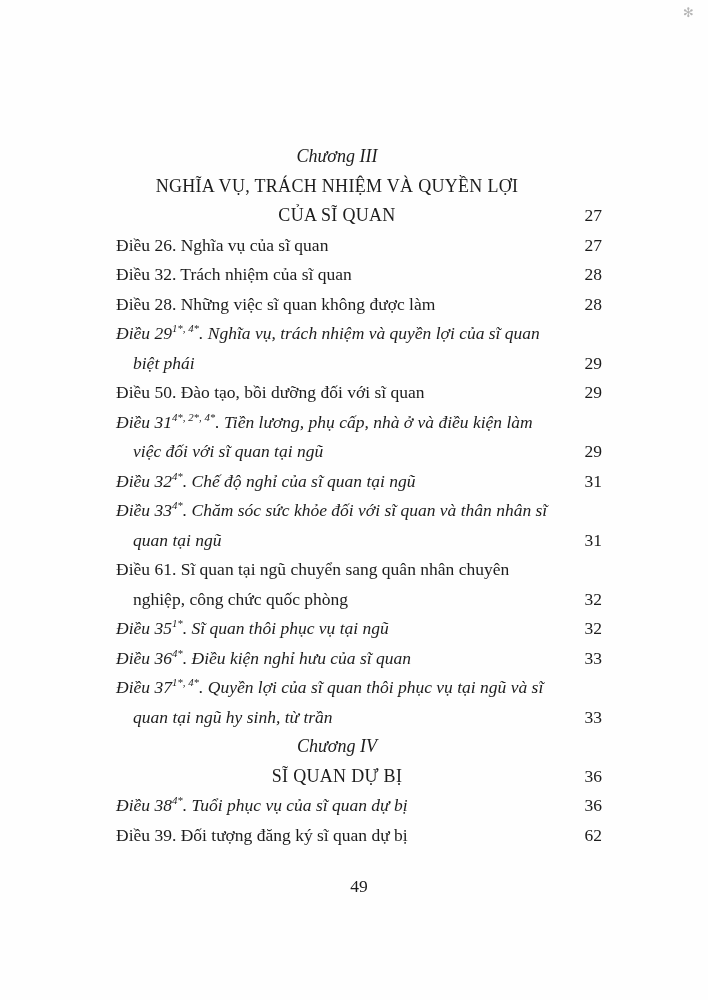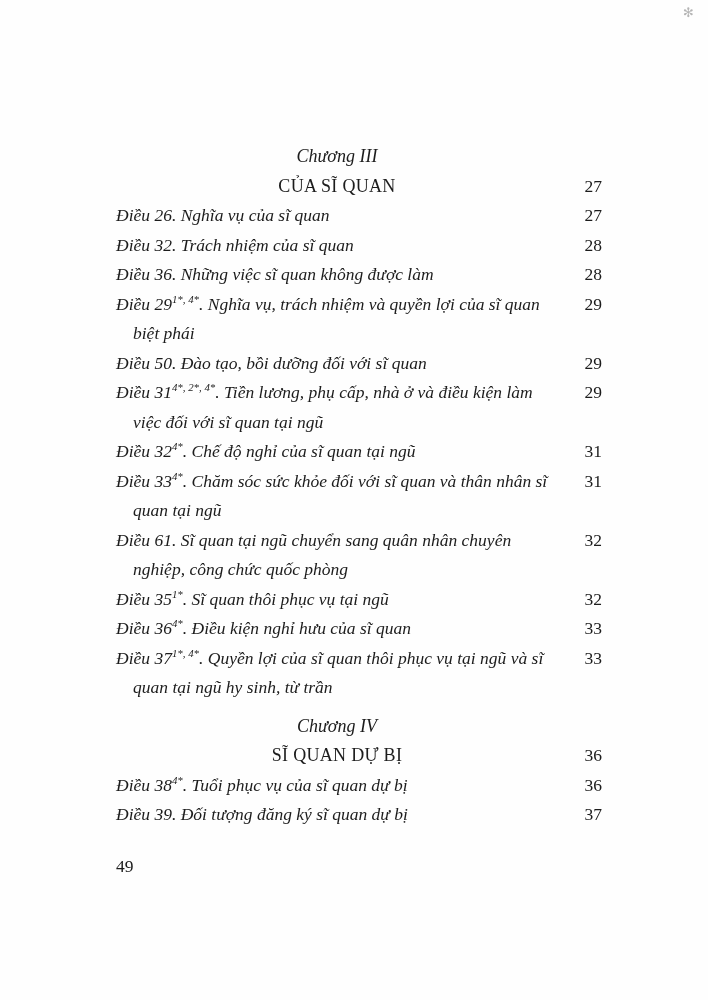--- a/index.html
+++ b/index.html
@@ -24,21 +24,21 @@
     color: #b5b5b5;
     font-family: "DejaVu Sans", sans-serif;
     font-size: 13px;
     line-height: 1;
   }
   .content {
     padding: 142px 106px 0 116px;
   }
   .line {
     display: flex;
-    align-items: flex-start;
+    align-items: flex-end;
     line-height: 29.5px;
     font-size: 17.5px;
   }
   .center {
     flex: 1;
     text-align: center;
   }
   .chapter {
     font-style: italic;
     font-size: 18px;
@@ -50,61 +50,64 @@
   .pagecol {
     width: 44px;
     text-align: right;
     font-style: normal;
     flex: none;
   }
   .entry-text {
     flex: 1;
     padding-left: 17px;
     text-indent: -17px;
-    font-style: italic;
   }
-  .italic { }
+  .italic { font-style: italic; }
   sup {
     font-size: 0.62em;
     line-height: 0;
     vertical-align: super;
   }
-  .toc-section + .toc-section { margin-top: 9px; }
+  .toc-section + .toc-section { }
   .footer {
     margin-top: 26px;
-    text-align: left;
+    text-align: center;
     font-size: 17.5px;
   }
 </style>
 </head>
 <body>
 
 <div class="page">
   <span class="deco">✻</span>
   <div class="content">
     <div id="toc-root">
         <div class="toc-section">
           <div class="line">
             <div class="center chapter">Chương III</div>
             <div class="pagecol"></div>
           </div>
           <div class="line">
+            <div class="center title">NGHĨA VỤ, TRÁCH NHIỆM VÀ QUYỀN LỢI</div>
+            <div class="pagecol"></div>
+          </div>
+          <div class="line">
             <div class="center title">CỦA SĨ QUAN</div>
             <div class="pagecol">27</div>
           </div>
           <div class="line">
             <div class="entry-text">Điều 26. Nghĩa vụ của sĩ quan</div>
             <div class="pagecol">27</div>
           </div>
           <div class="line">
             <div class="entry-text">Điều 32. Trách nhiệm của sĩ quan</div>
             <div class="pagecol">28</div>
           </div>
           <div class="line">
-            <div class="entry-text">Điều 36. Những việc sĩ quan không được làm</div>
+            <div class="entry-text">Điều 28. Những việc sĩ quan không được làm</div>
             <div class="pagecol">28</div>
           </div>
           <div class="line">
             <div class="entry-text italic">Điều 29<sup>1*, 4*</sup>. Nghĩa vụ, trách nhiệm và quyền lợi của sĩ quan biệt phái</div>
             <div class="pagecol">29</div>
           </div>
           <div class="line">
             <div class="entry-text">Điều 50. Đào tạo, bồi dưỡng đối với sĩ quan</div>
             <div class="pagecol">29</div>
           </div>
@@ -145,21 +148,21 @@
           <div class="line">
             <div class="center title">SĨ QUAN DỰ BỊ</div>
             <div class="pagecol">36</div>
           </div>
           <div class="line">
             <div class="entry-text italic">Điều 38<sup>4*</sup>. Tuổi phục vụ của sĩ quan dự bị</div>
             <div class="pagecol">36</div>
           </div>
           <div class="line">
             <div class="entry-text">Điều 39. Đối tượng đăng ký sĩ quan dự bị</div>
-            <div class="pagecol">37</div>
+            <div class="pagecol">62</div>
           </div>
         </div>
       </div>
     <div class="footer">
       <span>49</span>
     </div>
   </div>
 </div>
 
 </body></html>

